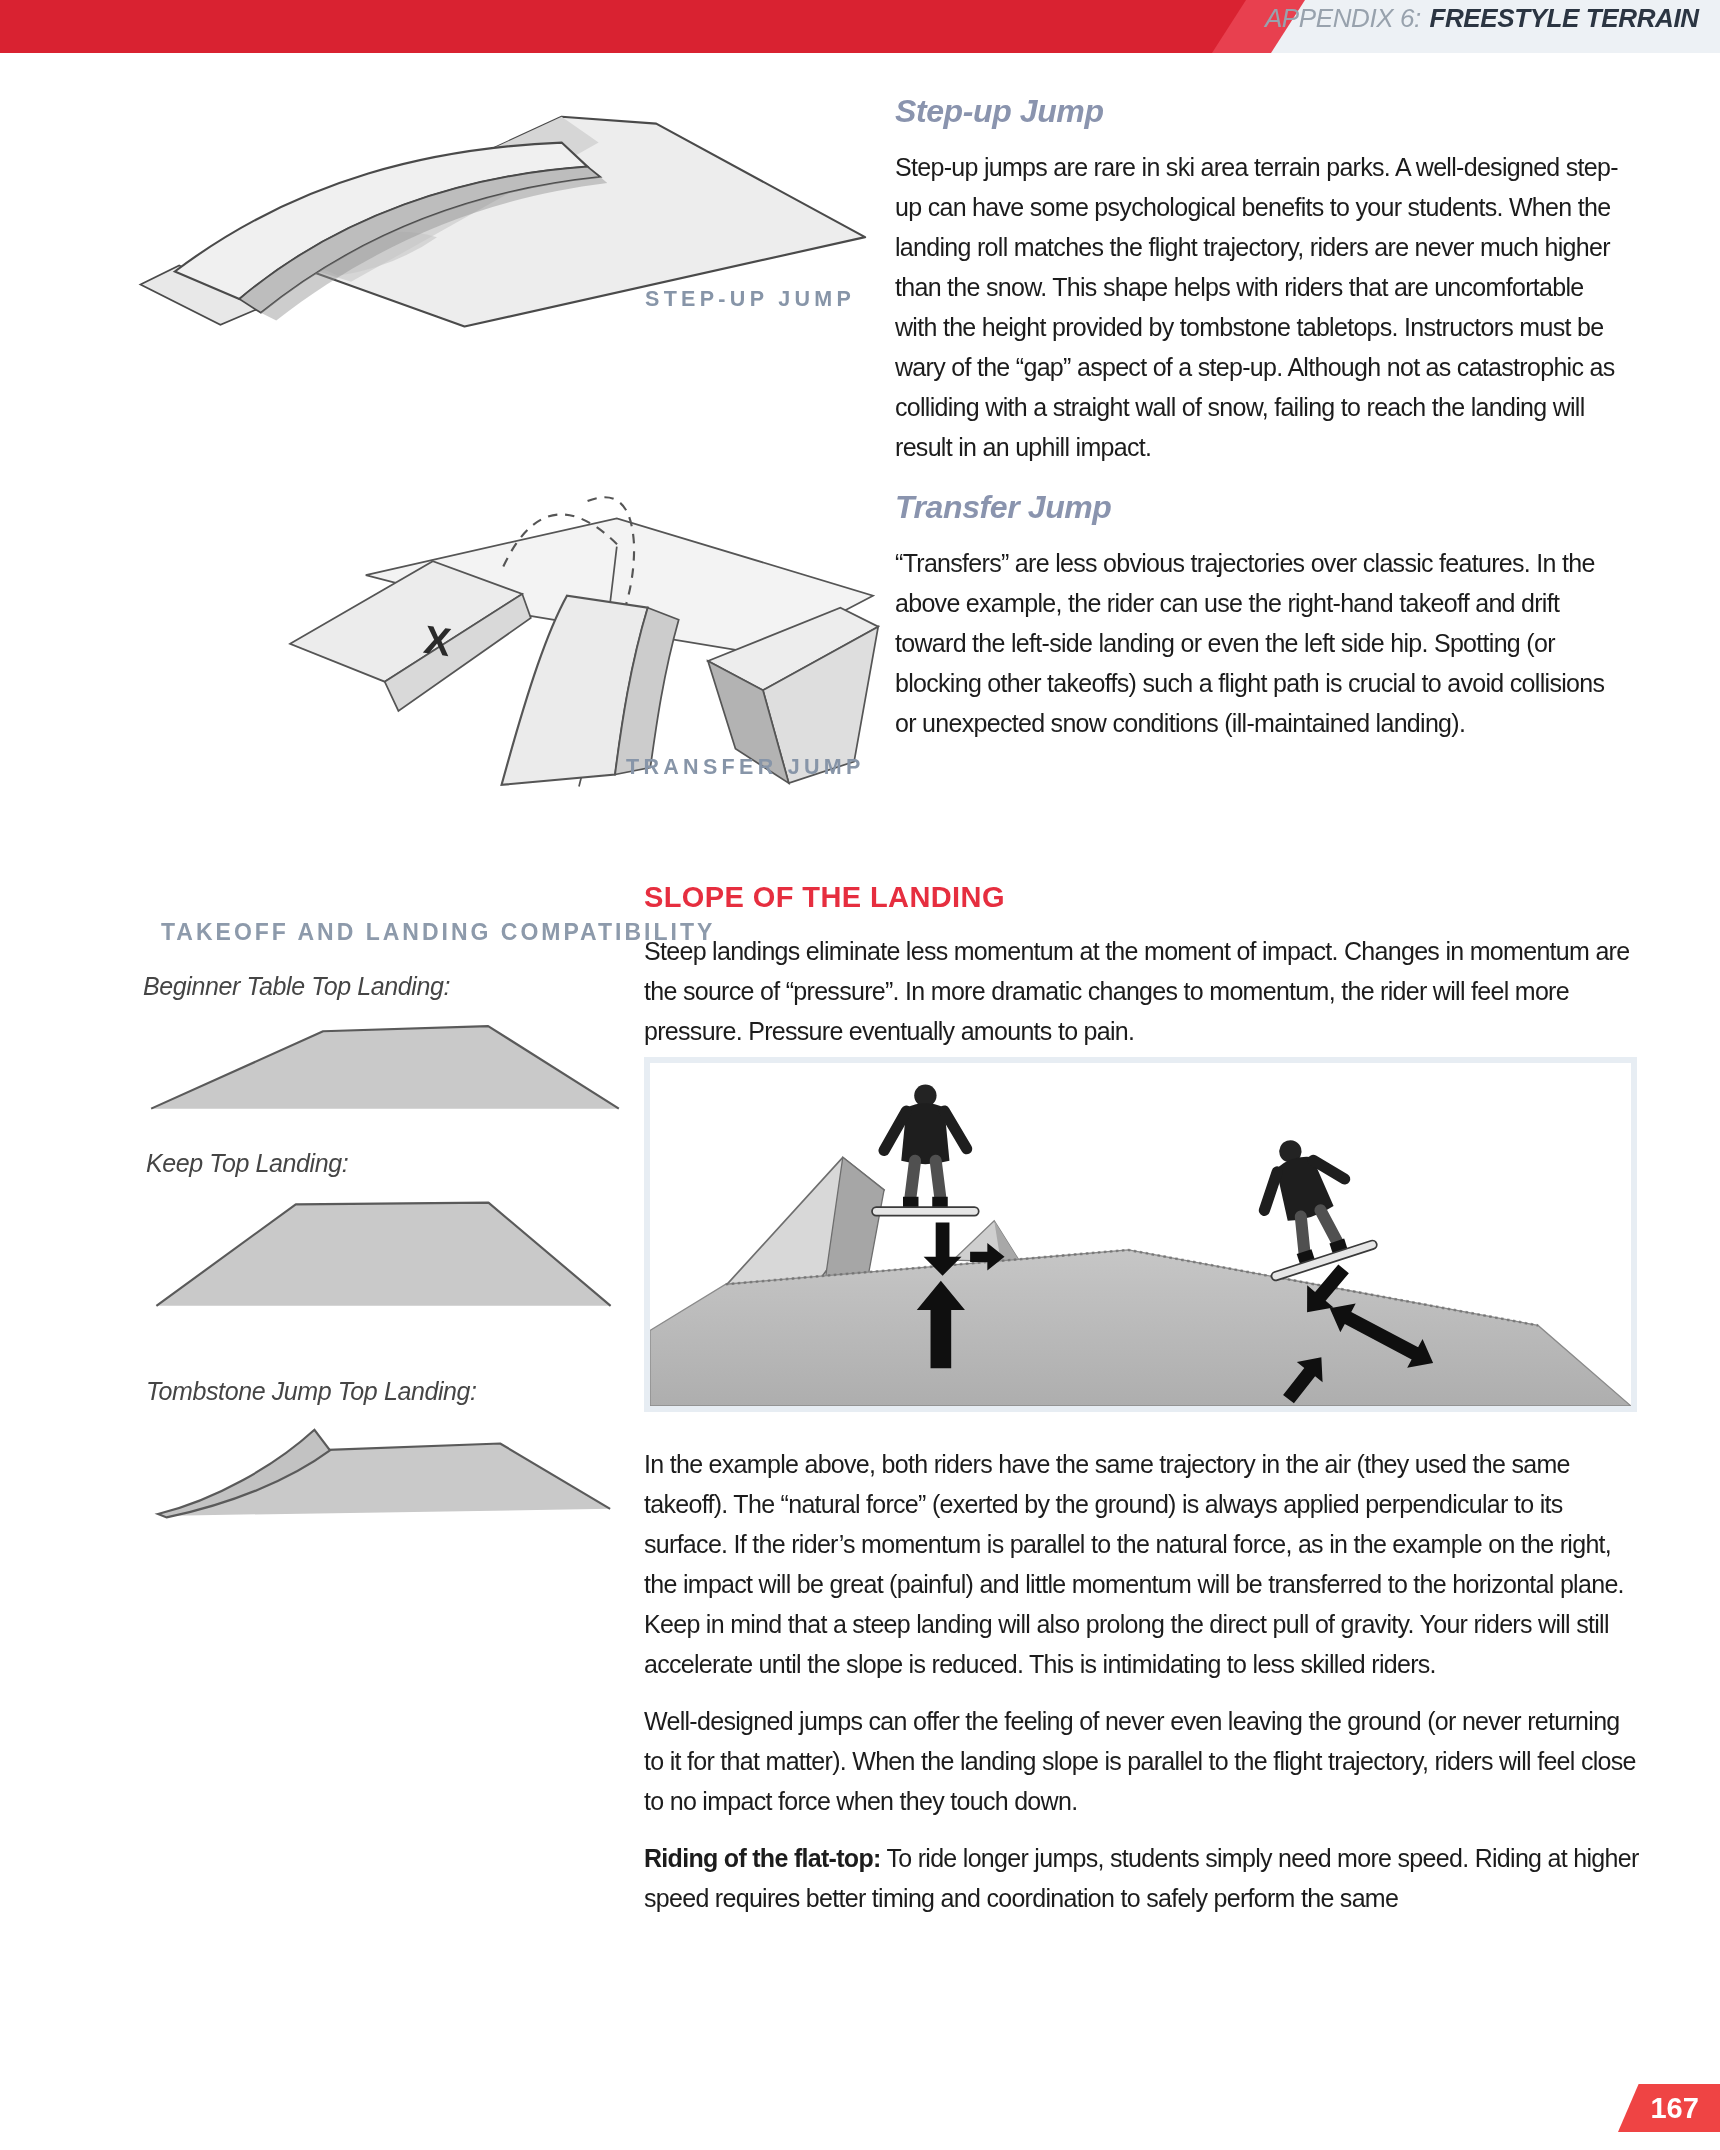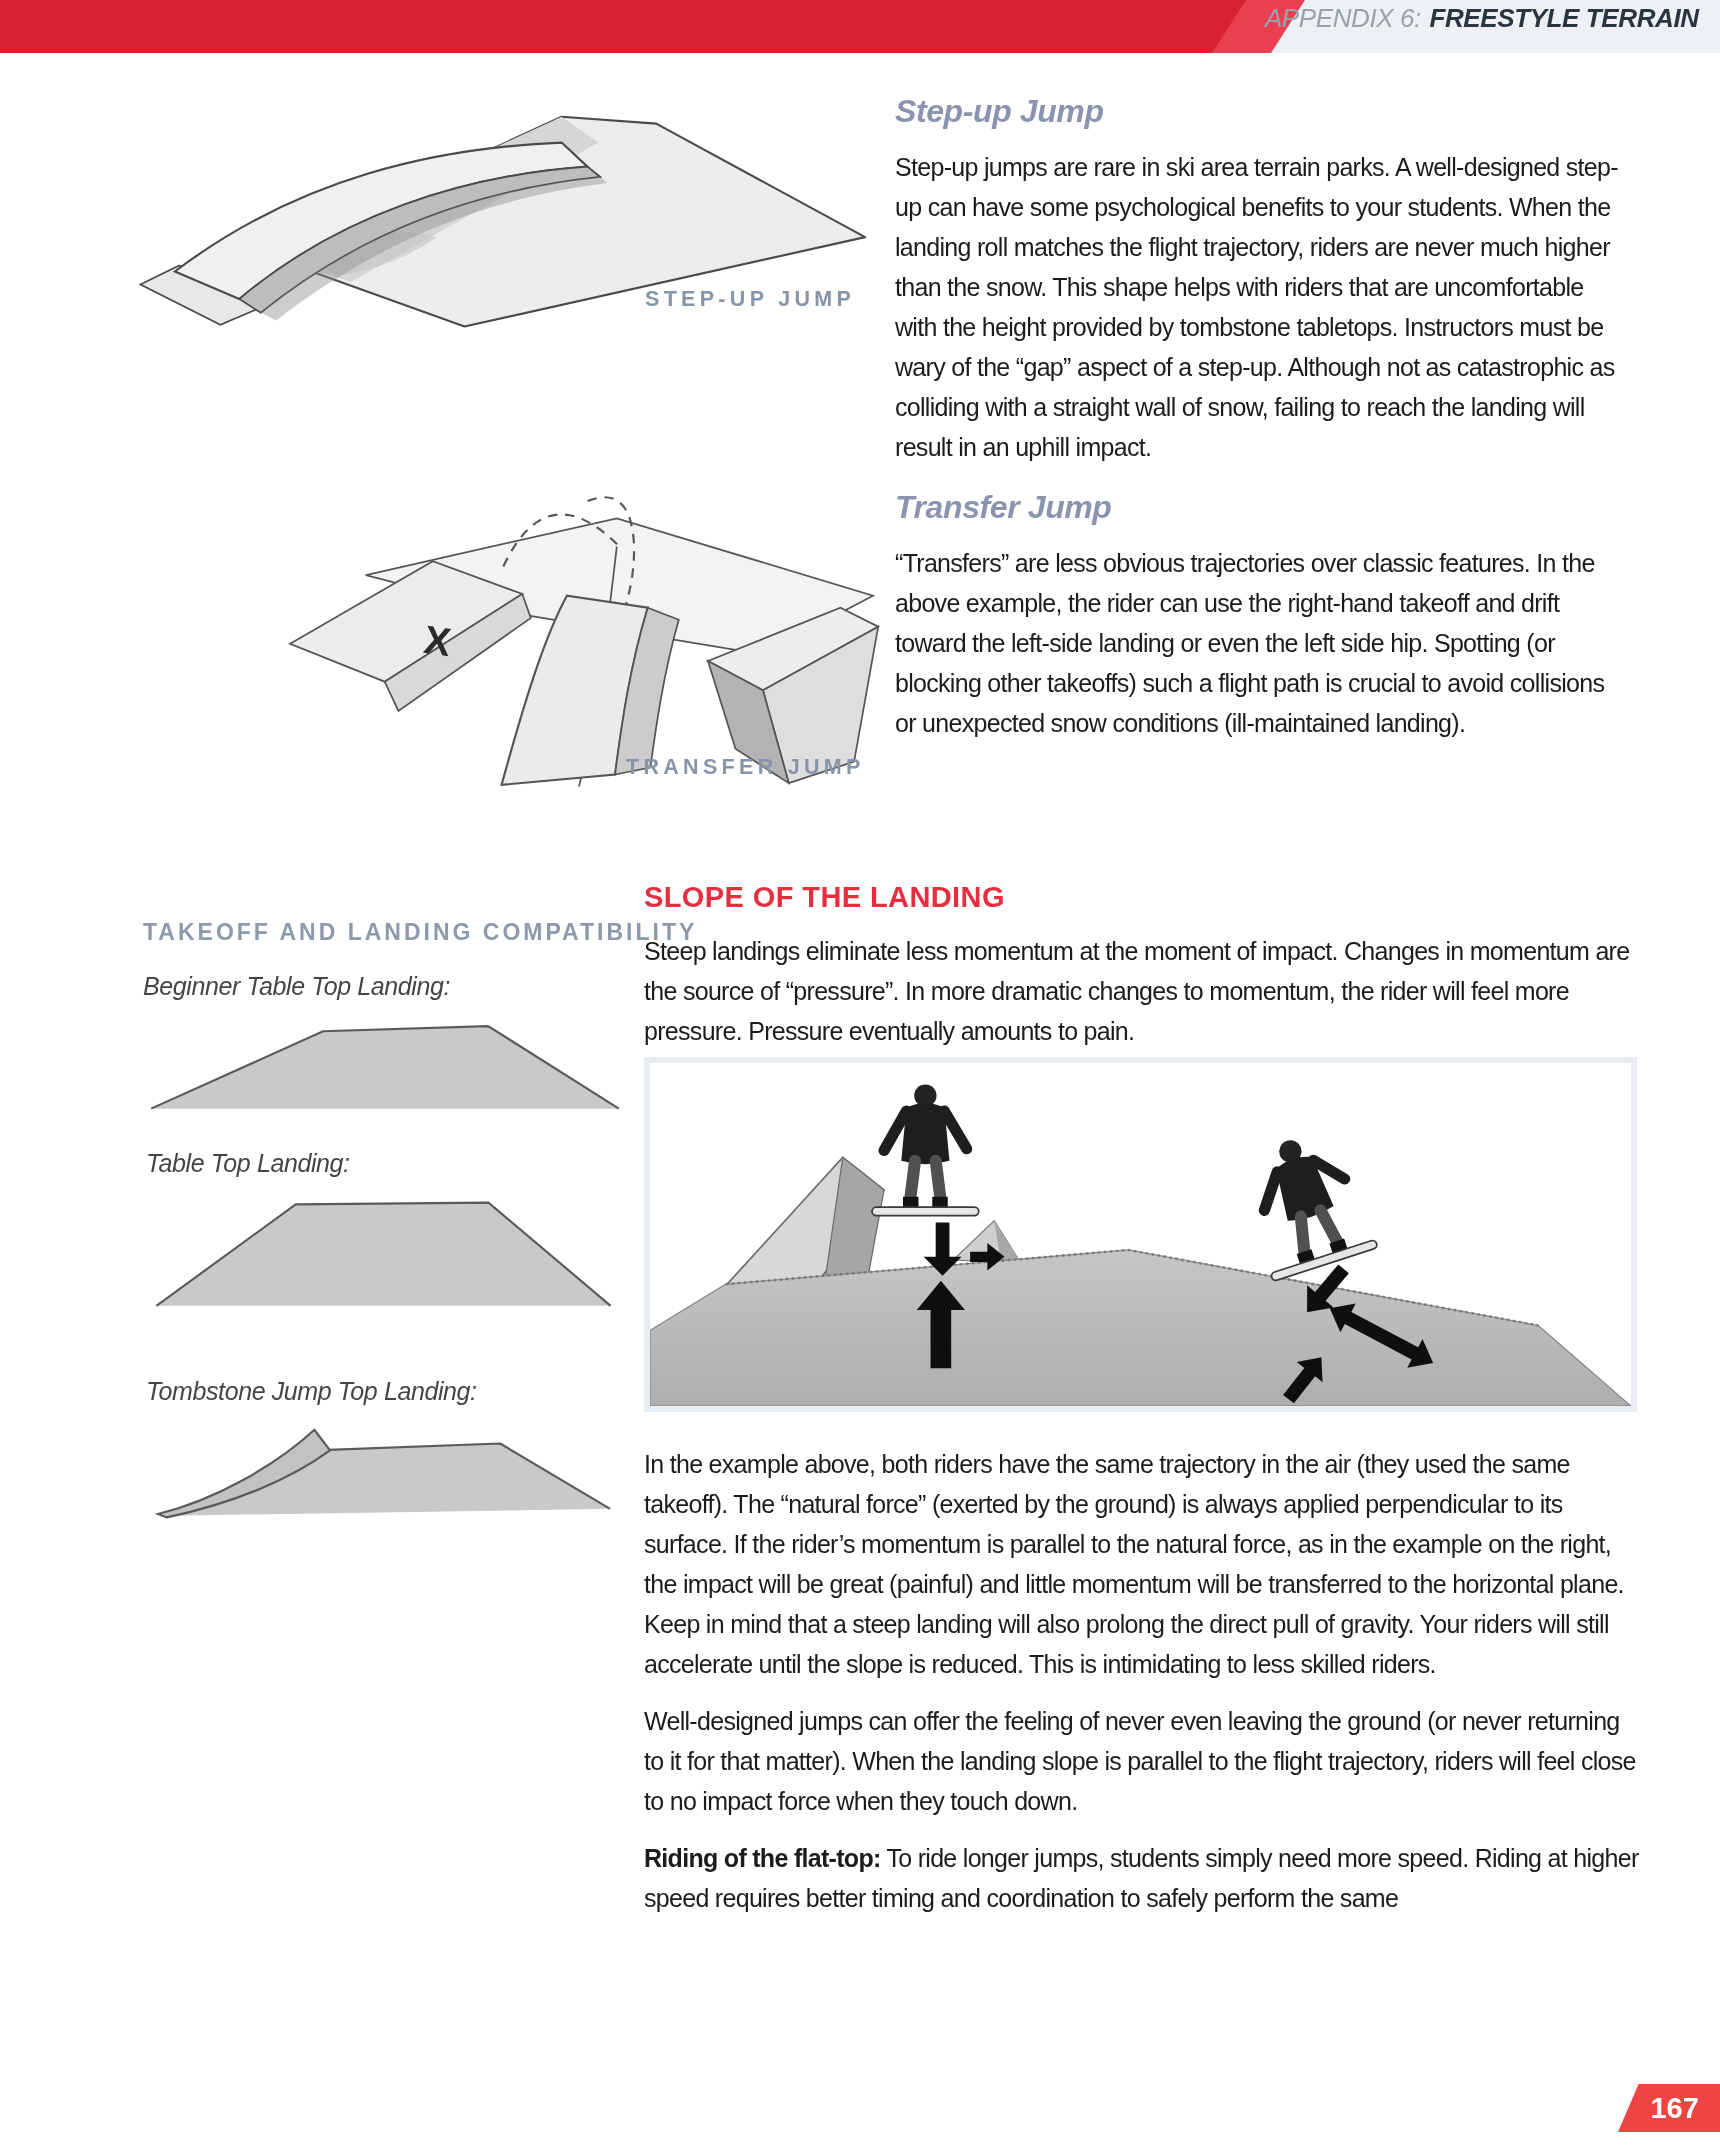--- a/index.html
+++ b/index.html
@@ -85,28 +85,28 @@
   <div class="abs col-top">
     <h2 class="sec-heading">Step-up Jump</h2>
     <p class="body">Step-up jumps are rare in ski area terrain parks. A well-designed step-up can have some psychological benefits to your students. When the landing roll matches the flight trajectory, riders are never much higher than the snow. This shape helps with riders that are uncomfortable with the height provided by tombstone tabletops. Instructors must be wary of the “gap” aspect of a step-up. Although not as catastrophic as colliding with a straight wall of snow, failing to reach the landing will result in an uphill impact.</p>
     <h2 class="sec-heading" style="margin-top:12px;">Transfer Jump</h2>
     <p class="body">“Transfers” are less obvious trajectories over classic features. In the above example, the rider can use the right-hand takeoff and drift toward the left-side landing or even the left side hip. Spotting (or blocking other takeoffs) such a flight path is crucial to avoid collisions or unexpected snow conditions (ill-maintained landing).</p>
   </div>
 
   <div class="abs slope-heading" style="left:644px;top:881px;">SLOPE OF THE LANDING</div>
   <div class="abs body" style="left:644px;top:931px;width:998px;line-height:40px;">Steep landings eliminate less momentum at the moment of impact. Changes in momentum are the source of “pressure”. In more dramatic changes to momentum, the rider will feel more pressure. Pressure eventually amounts to pain.</div>
 
-  <div class="abs compat-heading" style="left:143px;top:919px;">TAKEOFF AND LANDING COMPATIBILITY</div>
+  <div class="abs compat-heading" style="left:161px;top:919px;">TAKEOFF AND LANDING COMPATIBILITY</div>
 
   <div class="abs illus-label" style="left:143px;top:972px;">Beginner Table Top Landing:</div>
   <svg class="abs" style="left:146px;top:1019px;" width="478" height="95" viewBox="0 0 556 110">
     <path d="M6,104 L206,14 L398,8 L550,104" fill="#c9c9c9" stroke="#5a5a5a" stroke-width="2.5" stroke-linejoin="round"></path>
   </svg>
 
-  <div class="abs illus-label" style="left:146px;top:1149px;">Table Top Landing:</div>
+  <div class="abs illus-label" style="left:146px;top:1149px;">Keep Top Landing:</div>
   <svg class="abs" style="left:151px;top:1194px;" width="465" height="117" viewBox="0 0 540 136">
     <path d="M6,130 L168,12 L392,10 L534,130" fill="#c9c9c9" stroke="#5a5a5a" stroke-width="2.5" stroke-linejoin="round"></path>
   </svg>
 
   <div class="abs illus-label" style="left:146px;top:1377px;">Tombstone Jump Top Landing:</div>
   <svg class="abs" style="left:146px;top:1421px;" width="471" height="100" viewBox="0 0 548 116">
     <path d="M30,110 L196,34 L412,26 L540,102" fill="#c9c9c9" stroke="#5a5a5a" stroke-width="2.5" stroke-linejoin="round"></path>
     <path d="M14,108 C80,92 150,52 196,10 L214,34 C168,68 100,96 24,112 Z" fill="#c2c2c2" stroke="#5a5a5a" stroke-width="2.5"></path>
   </svg>
 

